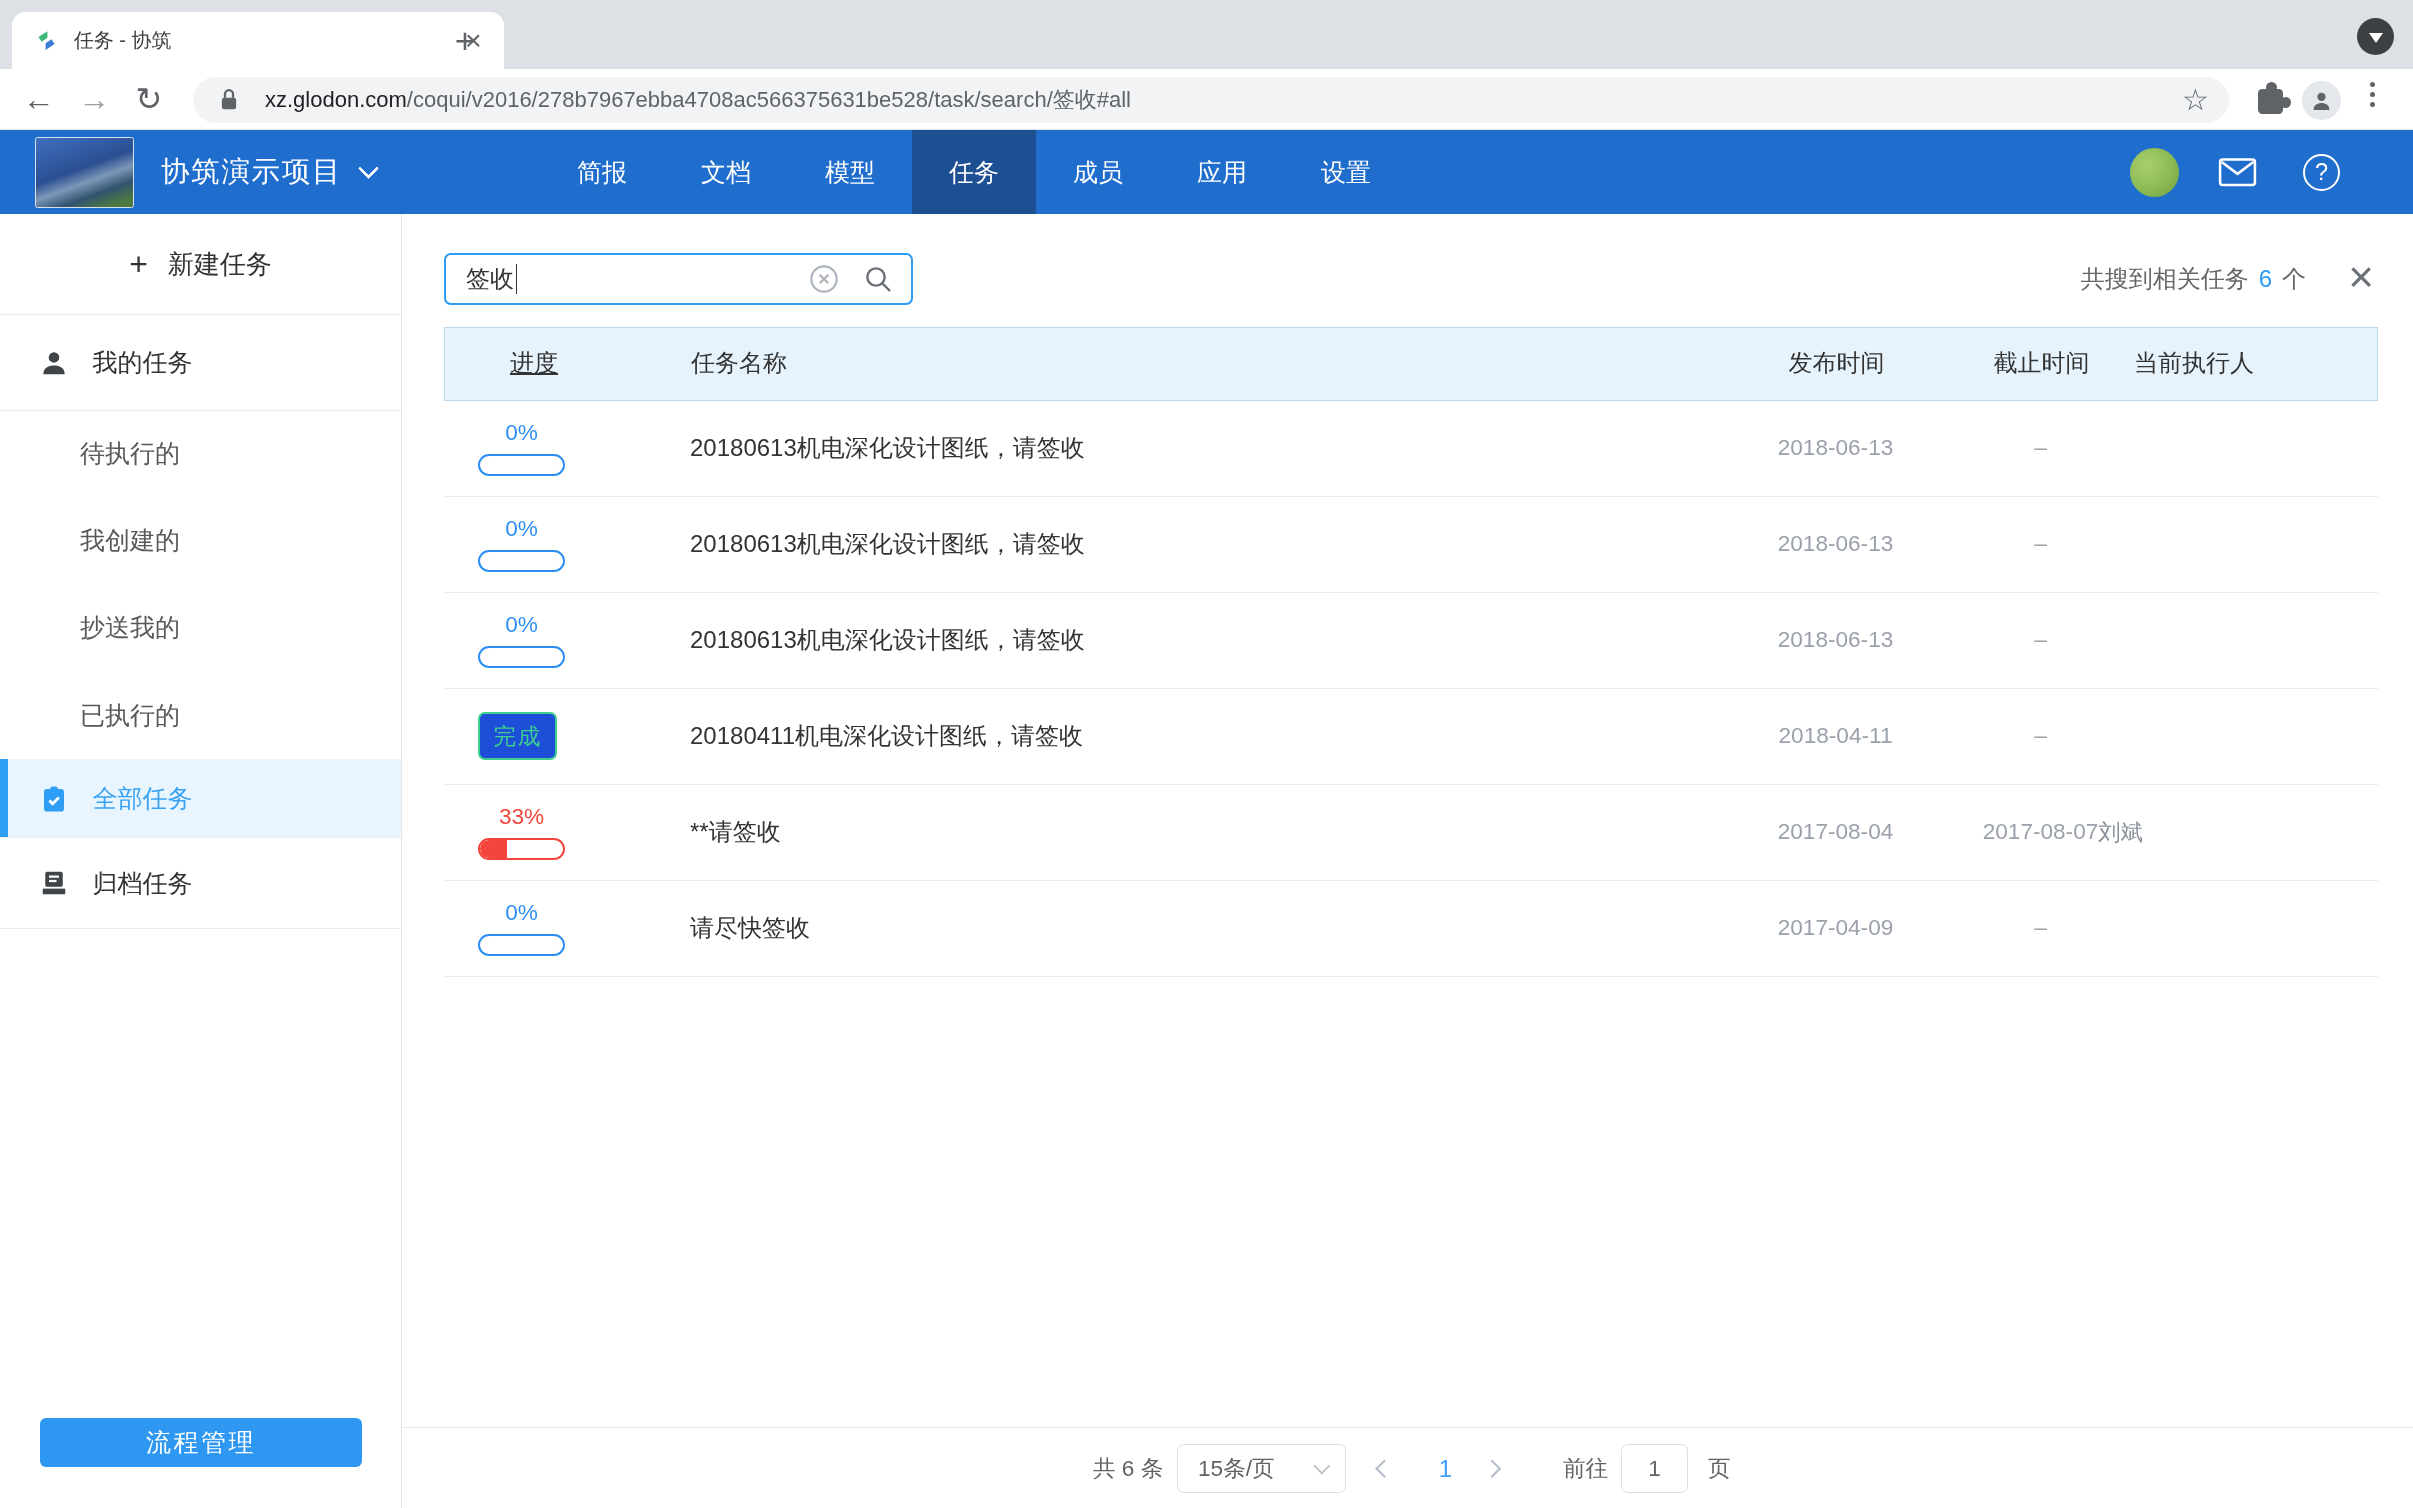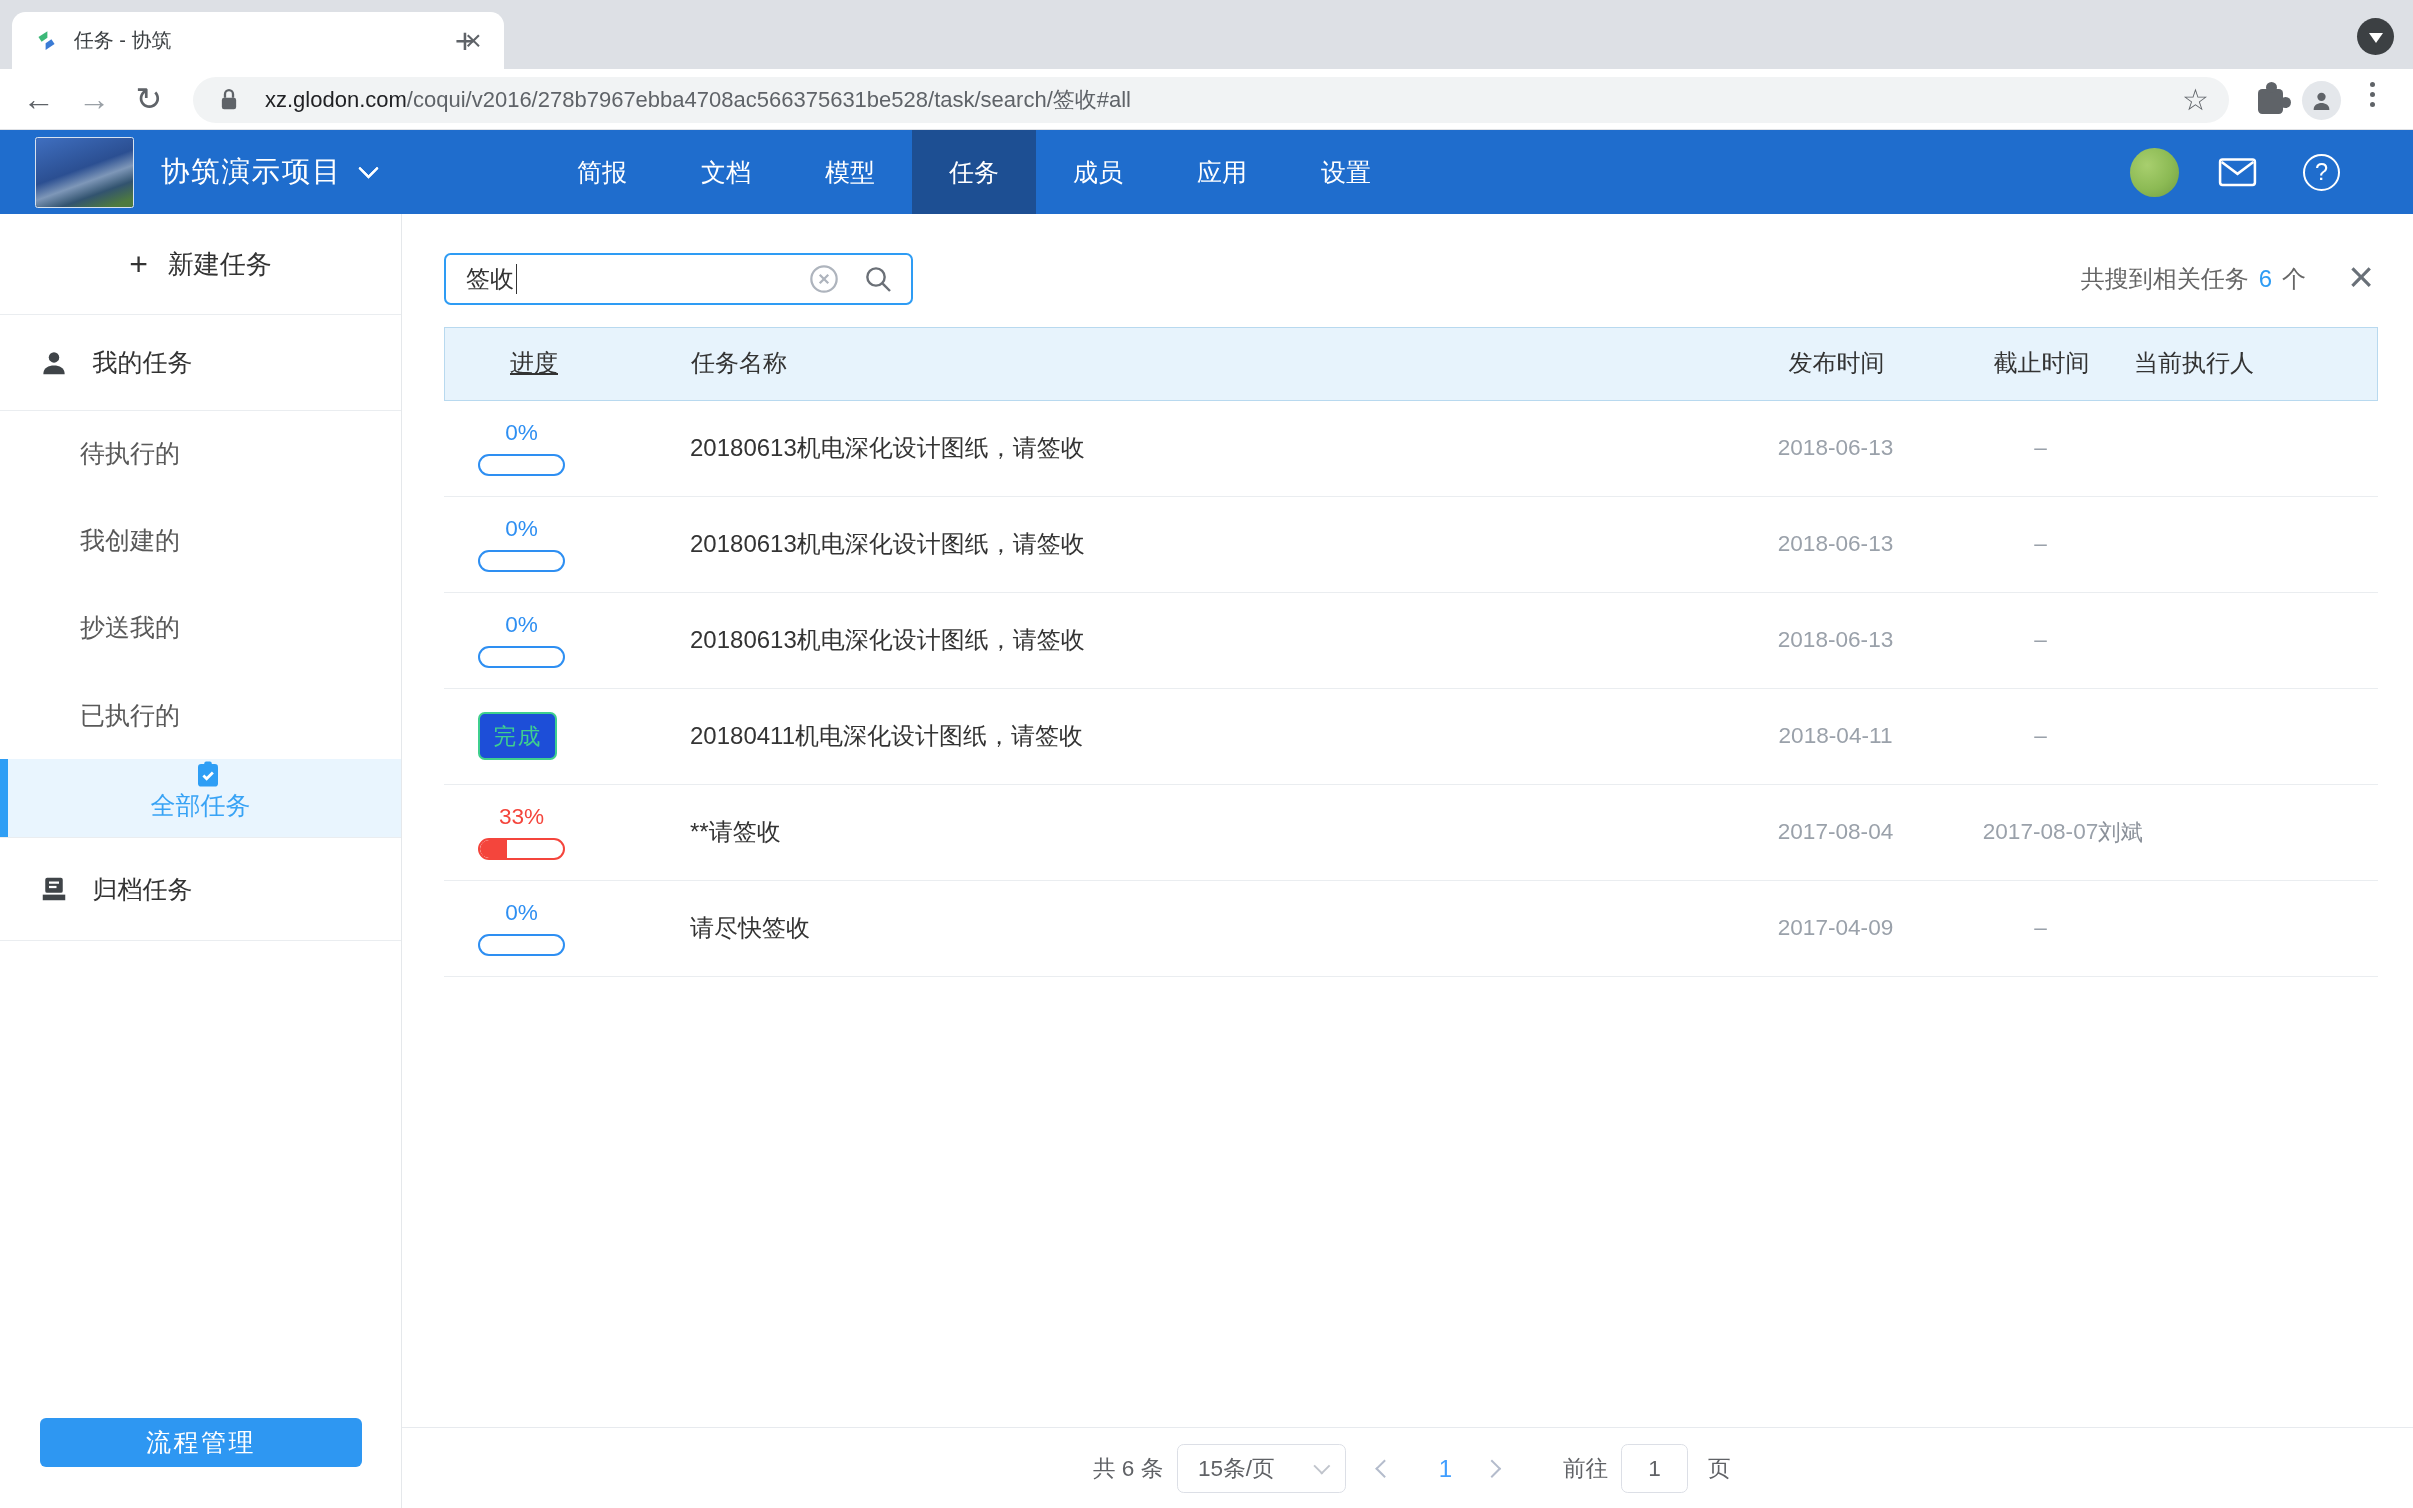--- a/index.html
+++ b/index.html
@@ -45,24 +45,24 @@
   .help-icon { left:2303px; top:23.5px; width:37px; height:37px; border:2.5px solid #fff; border-radius:50%; color:#fff; font-size:23.5px; display:flex; align-items:center; justify-content:center; }
 
   
   #sidebar { left:0; top:214px; width:402px; height:1295px; background:#fff; border-right:1.7px solid #e5e8eb; }
   .side-row { position:absolute; left:0; width:401px; display:flex; align-items:center; cursor:default; }
   .newtask { top:0; height:101px; justify-content:center; font-size:26px; color:#333; border-bottom:1.7px solid #eaedf0; }
   .newtask .plus { font-size:32px; color:#333; margin-right:20px; font-weight:300; line-height:1; }
   .mytasks { top:101px; height:96px; border-bottom:1.7px solid #eaedf0; font-size:25px; color:#333; }
   .mytasks .ic { margin:0 23.5px 0 39px; }
   .sub { height:87px; font-size:25px; color:#595959; padding-left:80px; }
-  .alltasks { top:545px; height:79px; background:#e9f5fe; font-size:25px; color:#38a3f5;flex-direction:column; }
+  .alltasks { top:545px; height:79px; background:#e9f5fe; font-size:25px; color:#38a3f5; }
   .alltasks .bar { position:absolute; left:0; top:0; width:8.4px; height:79px; background:#2e9ef5; }
   .alltasks .ic { margin:0 23.5px 0 39px; }
-  .archive { top:623px; height:104px; font-size:25px; color:#333; border-top:1.7px solid #eaedf0; border-bottom:1.7px solid #eaedf0; }
+  .archive { top:623px; height:92px; font-size:25px; color:#333; border-top:1.7px solid #eaedf0; border-bottom:1.7px solid #eaedf0; }
   .archive .ic { margin:0 23.5px 0 39px; }
   .process-btn { left:40px; top:1204px; width:322px; height:49px; background:#2e97f2; border-radius:6px; color:#fff; font-size:25px; display:flex; align-items:center; justify-content:center; letter-spacing:2.5px; }
 
   
   #main { left:402px; top:214px; width:2011px; height:1295px; background:#fff; }
   .search-box { left:42px; top:39px; width:469px; height:52px; border:2.5px solid #2e9cf4; border-radius:6.7px; display:flex; align-items:center; padding:0 17px 0 20px; }
   .search-query { font-size:24px; color:#333; }
   .caret { width:1.7px; height:30px; background:#333; margin-left:1.7px; animation:blink 1.1s step-end infinite; }
   @keyframes blink { 0%,55%{opacity:1} 56%,100%{opacity:0} }
   .search-spacer { flex:1; }

